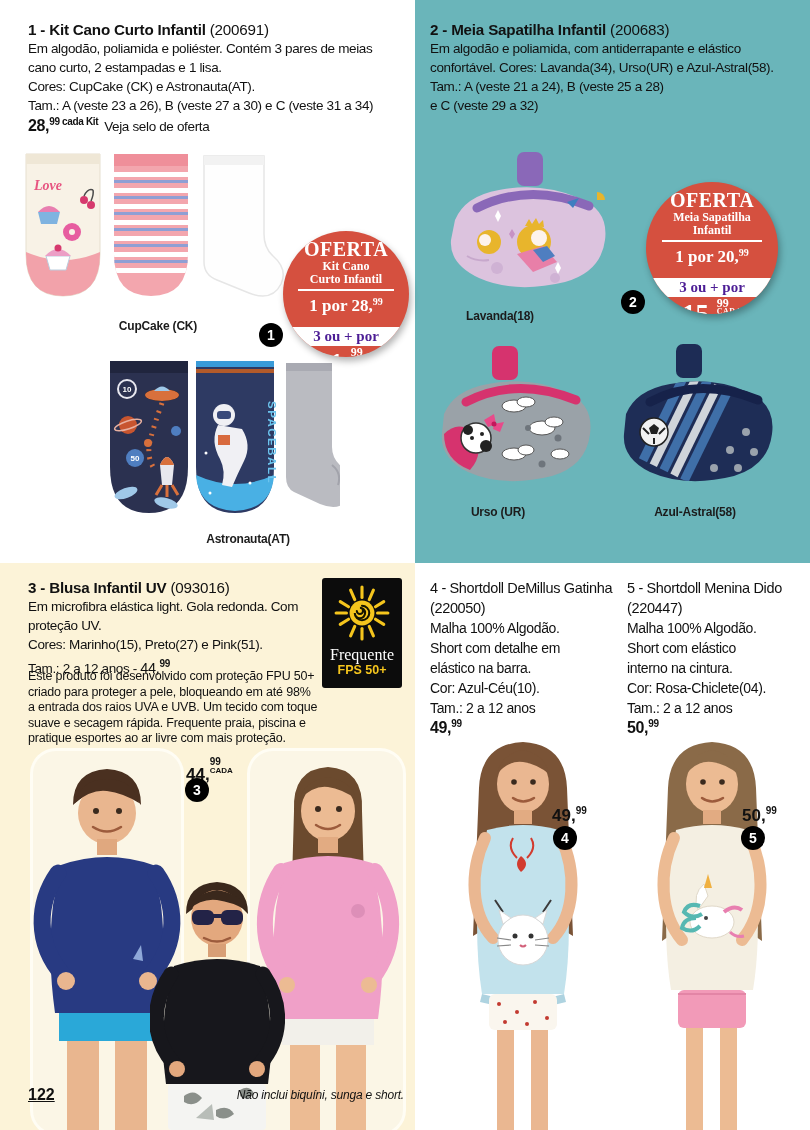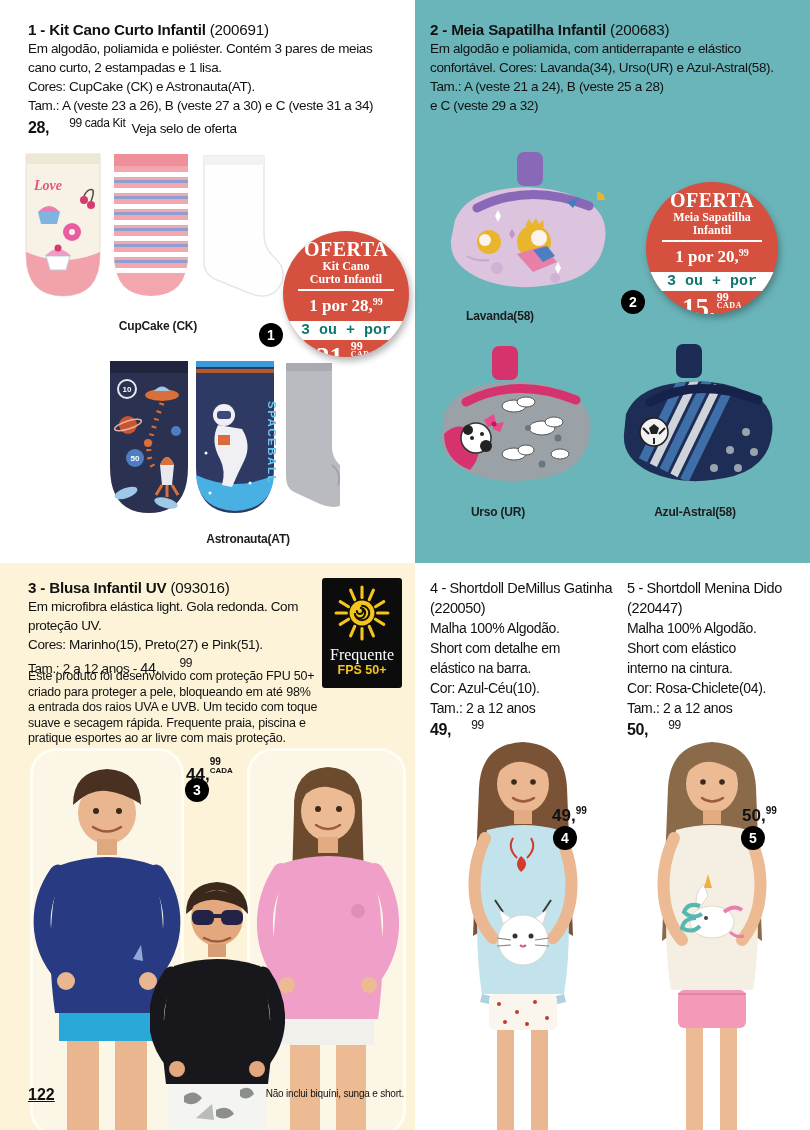--- a/index.html
+++ b/index.html
@@ -11,36 +11,36 @@
   
   .q2-bg { position:absolute; left:415px; top:0; width:395px; height:563px; background:#6ab5ba; }
   .q3-bg { position:absolute; left:0; top:563px; width:415px; height:567px; background:#fcf3d8; }
 
   
   .tblock { letter-spacing:-0.35px; }
   .title { font-size:15.2px; font-weight:bold; letter-spacing:-0.2px; line-height:19px; white-space:nowrap; }
   .title .code { font-weight:normal; }
   .bodyline { font-size:13.5px; line-height:19px; white-space:nowrap; }
   .price-main { font-weight:bold; font-size:16px; }
-  .price-sup { font-weight:normal; font-size:12px; vertical-align:6px;margin-left:20px; }
+  .price-sup { font-weight:bold; font-size:10px; vertical-align:6px; }
   .price-note { font-size:13.5px; margin-left:6px; }
   .red { color:#e02b1e; }
   .clabel { position:absolute; font-size:12px; font-weight:bold; color:#1c1c1c; text-align:center; width:160px; letter-spacing:-0.2px; }
   .numc { position:absolute; width:24px; height:24px; background:#000; color:#fff; border-radius:50%;
           display:flex; align-items:center; justify-content:center; font-weight:bold; font-size:14px; z-index:6; }
 
   
   .badge { position:absolute; background:#d5503f; border-radius:50%; overflow:hidden; color:#fff; text-align:center;
            font-family:"Liberation Serif", serif; font-weight:bold; box-shadow:2px 4px 7px rgba(0,0,0,.3); z-index:5; }
   .b-oferta { font-size:20px; letter-spacing:.5px; margin-top:8px; line-height:21px; }
   .b-name { font-size:12px; line-height:13px; }
   .b-rule { border-top:2px solid #fff; width:76%; margin:3px auto 1px auto; }
   .b-line1 { font-size:17px; line-height:19px; }
   .b-sup { font-size:10px; vertical-align:6px; }
-  .b-stripe { background:#fff; color:#0f766e; font-size:15px; line-height:19px; margin-top:6px;font-family:Liberation Mono, monospace; }
+  .b-stripe { background:#fff; color:#4c1d95; font-size:15px; line-height:19px; margin-top:12px; }
   .b-big { font-size:27px; line-height:27px; margin-top:1px; }
   .b-bigsup { display:inline-block; vertical-align:9px; text-align:left; margin-left:1px; }
   .b-bigsup .s9 { display:block; font-size:12px; line-height:10px; }
   .b-bigsup .cada { display:block; font-size:8px; line-height:8px; letter-spacing:.5px; }
 
   
   .midprice { position:absolute; z-index:6; white-space:nowrap; }
   .mp-main { font-weight:bold; font-size:17px; }
   .mp-sup { display:inline-block; vertical-align:7px; text-align:left; }
   .mp-sup .s9 { display:block; font-weight:bold; font-size:10px; line-height:9px; }
@@ -49,21 +49,21 @@
   
   .logo { position:absolute; left:322px; top:578px; width:80px; height:110px; background:#0c0c0c; border-radius:3px; text-align:center; }
   .logo-name { color:#fff; font-family:"Liberation Serif", serif; font-size:16px; line-height:17px; margin-top:0px; }
   .logo-fps { color:#f5c51d; font-size:12.5px; font-weight:bold; line-height:15px; }
 
   
   .photo-frame { position:absolute; background:#fbf6e6; border:3px solid #fffdf4; border-radius:26px; overflow:hidden; z-index:1; }
 
   .para { font-size:12.5px; line-height:15.6px; letter-spacing:-0.2px; white-space:nowrap; }
 
-  .footnote { position:absolute; font-size:10px; letter-spacing:-0.2px; }
+  .footnote { position:absolute; font-size:12px; letter-spacing:-0.2px;font-style:italic; }
   .pagenum { position:absolute; font-size:16px; font-weight:bold; }
 </style>
 </head>
 <body>
 
 <div class="page">
 
   <div class="q2-bg"></div>
   <div class="q3-bg"></div>
 
@@ -192,21 +192,21 @@
       <circle cx="48" cy="94" r="6" fill="#fdf3ec"></circle>
     <path d="M130,56 l12,-4 -6,10 z" fill="#3f7ec0"></path>
     <path d="M160,46 a8,8 0 0 1 8,8 l-8,0 z" fill="#e8b52c"></path>
     <path d="M58,70 l3,-6 3,6 -3,6 z" fill="#ffffff"></path>
     <path d="M118,122 l3,-6 3,6 -3,6 z" fill="#ffffff"></path>
     <path d="M72,88 l3,-5 3,5 -3,5 z" fill="#c792c4"></path>
     <circle cx="60" cy="122" r="6" fill="#cfb2d4"></circle>
       <circle cx="118" cy="132" r="5" fill="#cfb2d4"></circle>
     <path d="M30,110 q10,6 22,4" stroke="#c7a8cc" stroke-width="2" fill="none"></path>
   </svg>
-  <div class="clabel" style="left:420px; top:309px;">Lavanda(58)</div>
+  <div class="clabel" style="left:420px; top:309px;">Lavanda(18)</div>
   <div class="numc" style="left:621px; top:290px;">2</div>
 
   <div class="badge" style="left:646px; top:182px; width:132px; height:132px;">
     <div class="b-oferta">OFERTA</div>
     <div class="b-name">Meia Sapatilha</div>
     <div class="b-name">Infantil</div>
     <div class="b-rule"></div>
     <div class="b-line1"><span>1 por 20,</span><span class="b-sup">99</span></div>
     <div class="b-stripe">3 ou + por</div>
     <div class="b-big"><span>15,</span><span class="b-bigsup"><span class="s9">99</span><span class="cada">CADA</span></span></div>

